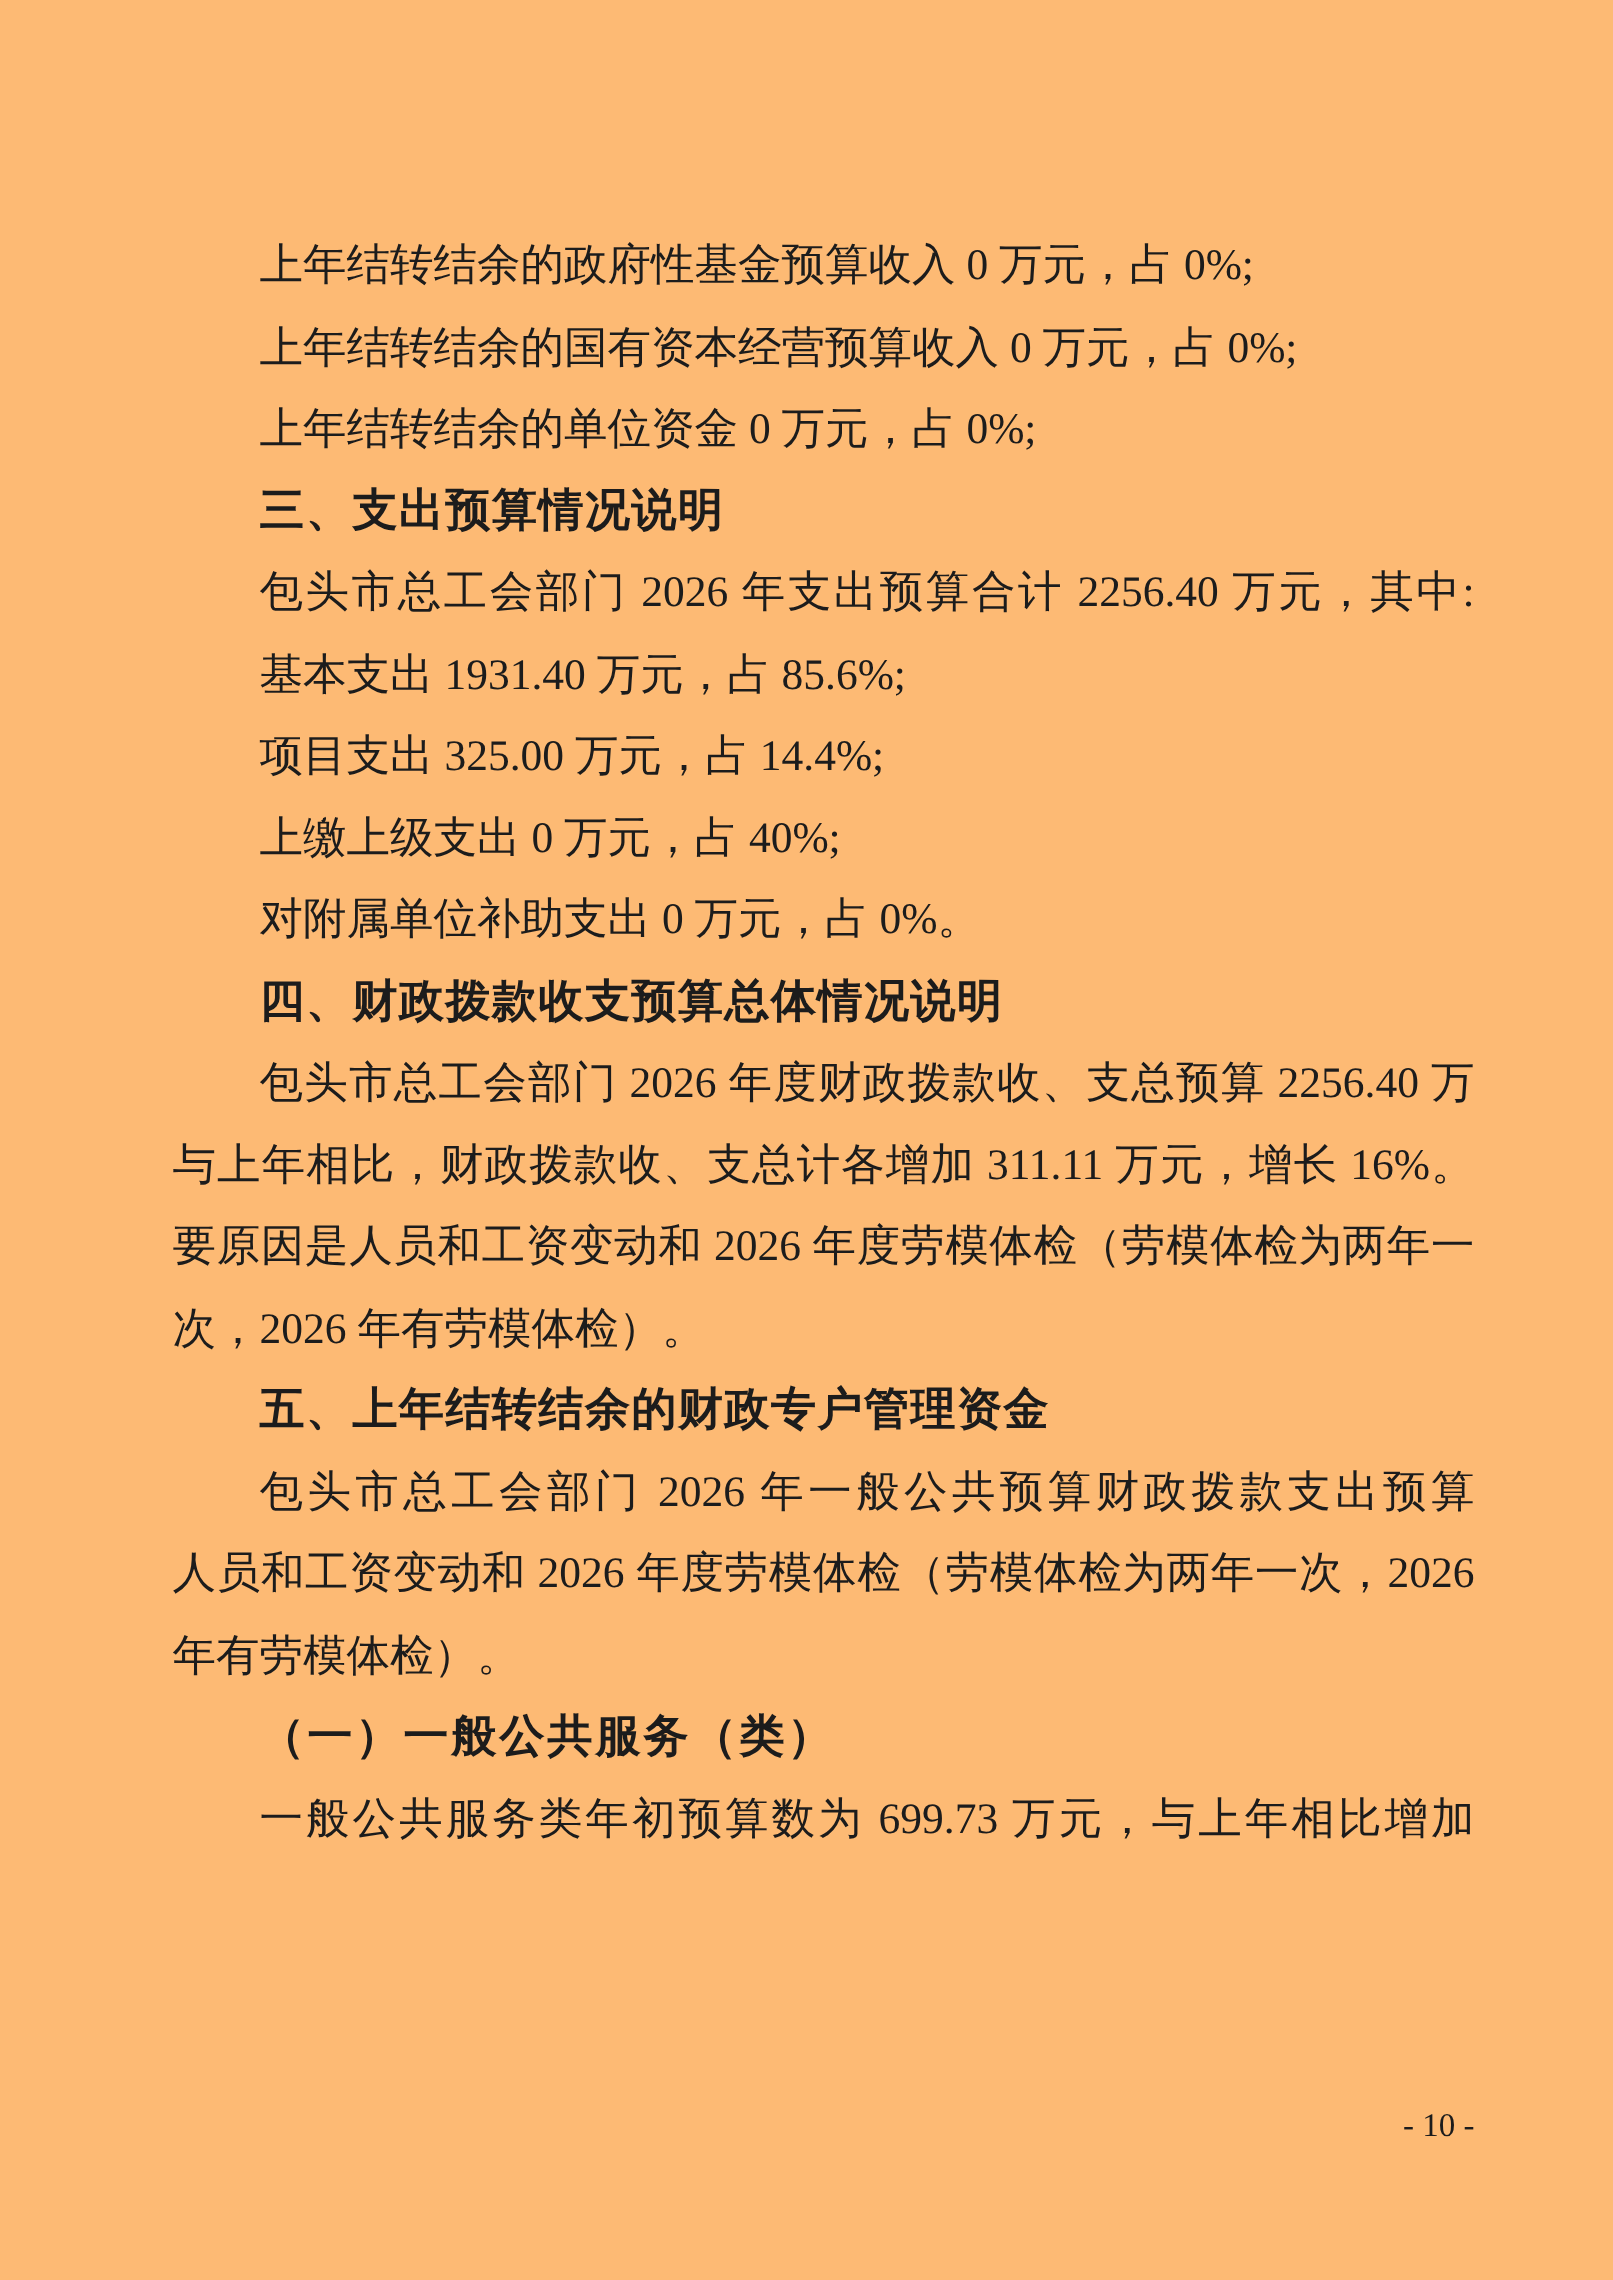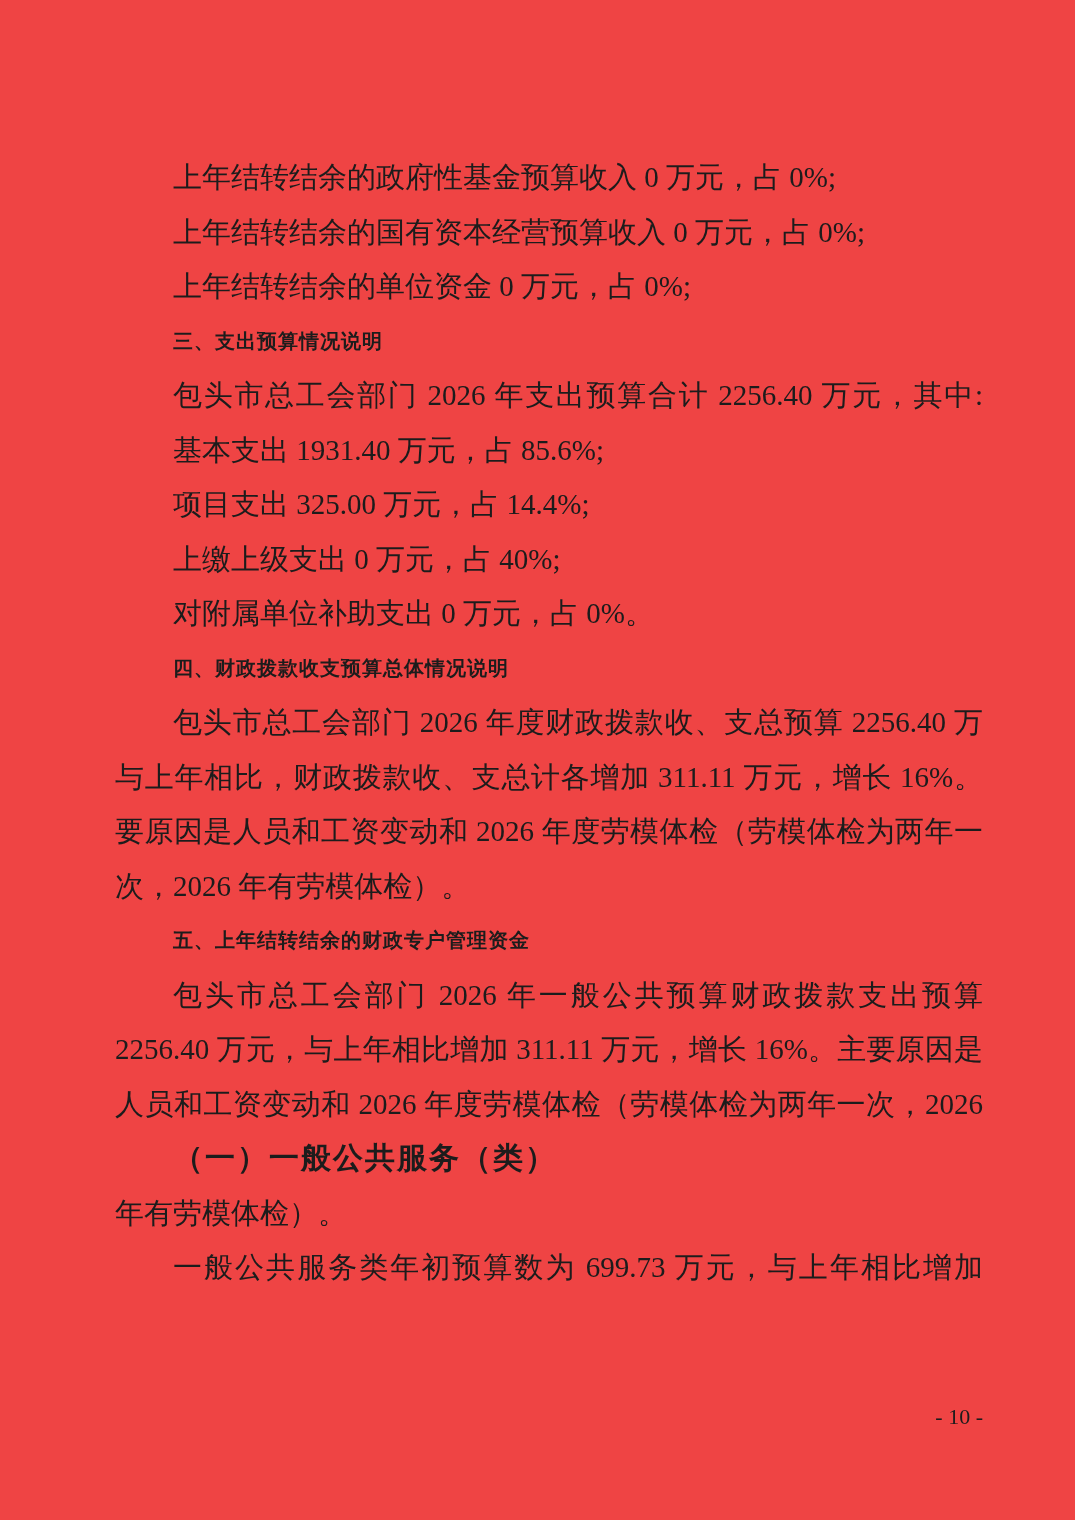--- a/index.html
+++ b/index.html
@@ -1,20 +1,20 @@
 <!DOCTYPE html>
 <html><head>
 <meta charset="utf-8">
 <style>
   html, body { margin: 0; padding: 0; background: #e8e8e8; }
   .page {
     position: relative;
     width: 1075px;
     height: 1520px;
-    background: #ef4444;
+    background: #fdba74;
     font-family: "Liberation Serif", "DejaVu Serif", serif;
     color: #1c1c1c;
     overflow: hidden;
   }
   .text-block {
     position: absolute;
     left: 115px;
     top: 150px;
     width: 868px;
   }
@@ -27,21 +27,21 @@
   }
   .ln.nowrap { white-space: nowrap; }
   .ln.justify {
     text-align: justify;
     text-align-last: justify;
   }
   .ln.indent { text-indent: 58px; }
   .h-sans {
     font-family: "DejaVu Sans", "Liberation Sans", sans-serif;
     font-weight: 700;
-    font-size: 20px;
+    font-size: 30px;
     letter-spacing: 1px;
   }
   .h-kai {
     font-family: "DejaVu Serif", "Liberation Serif", serif;
     font-weight: 700;
     font-size: 30px;
     letter-spacing: 2px;
   }
   .page-number {
     position: absolute;
@@ -67,20 +67,19 @@
     <div class="ln body indent nowrap">项目支出 325.00 万元，占 14.4%;</div>
     <div class="ln body indent nowrap">上缴上级支出 0 万元，占 40%;</div>
     <div class="ln body indent nowrap">对附属单位补助支出 0 万元，占 0%。</div>
     <div class="ln h-sans indent nowrap">四、财政拨款收支预算总体情况说明</div>
     <div class="ln body indent justify">包头市总工会部门 2026 年度财政拨款收、支总预算 2256.40 万元。</div>
     <div class="ln body justify">与上年相比，财政拨款收、支总计各增加 311.11 万元，增长 16%。主</div>
     <div class="ln body justify">要原因是人员和工资变动和 2026 年度劳模体检（劳模体检为两年一</div>
     <div class="ln body nowrap">次，2026 年有劳模体检）。</div>
     <div class="ln h-sans indent nowrap">五、上年结转结余的财政专户管理资金</div>
     <div class="ln body indent justify">包头市总工会部门 2026 年一般公共预算财政拨款支出预算</div>
-    <div class="ln body justify">2256.40 万元，与上年相比增加 311.11 万元，增长 16%。主要原因是</div>
     <div class="ln body justify">人员和工资变动和 2026 年度劳模体检（劳模体检为两年一次，2026</div>
+    <div class="ln body nowrap">年有劳模体检）。</div>
     <div class="ln h-kai indent nowrap">（一）一般公共服务（类）</div>
-    <div class="ln body nowrap">年有劳模体检）。</div>
     <div class="ln body indent justify">一般公共服务类年初预算数为 699.73 万元，与上年相比增加</div>
   </div>
   <div class="page-number">- 10 -</div>
 </div>
 
 </body></html>

